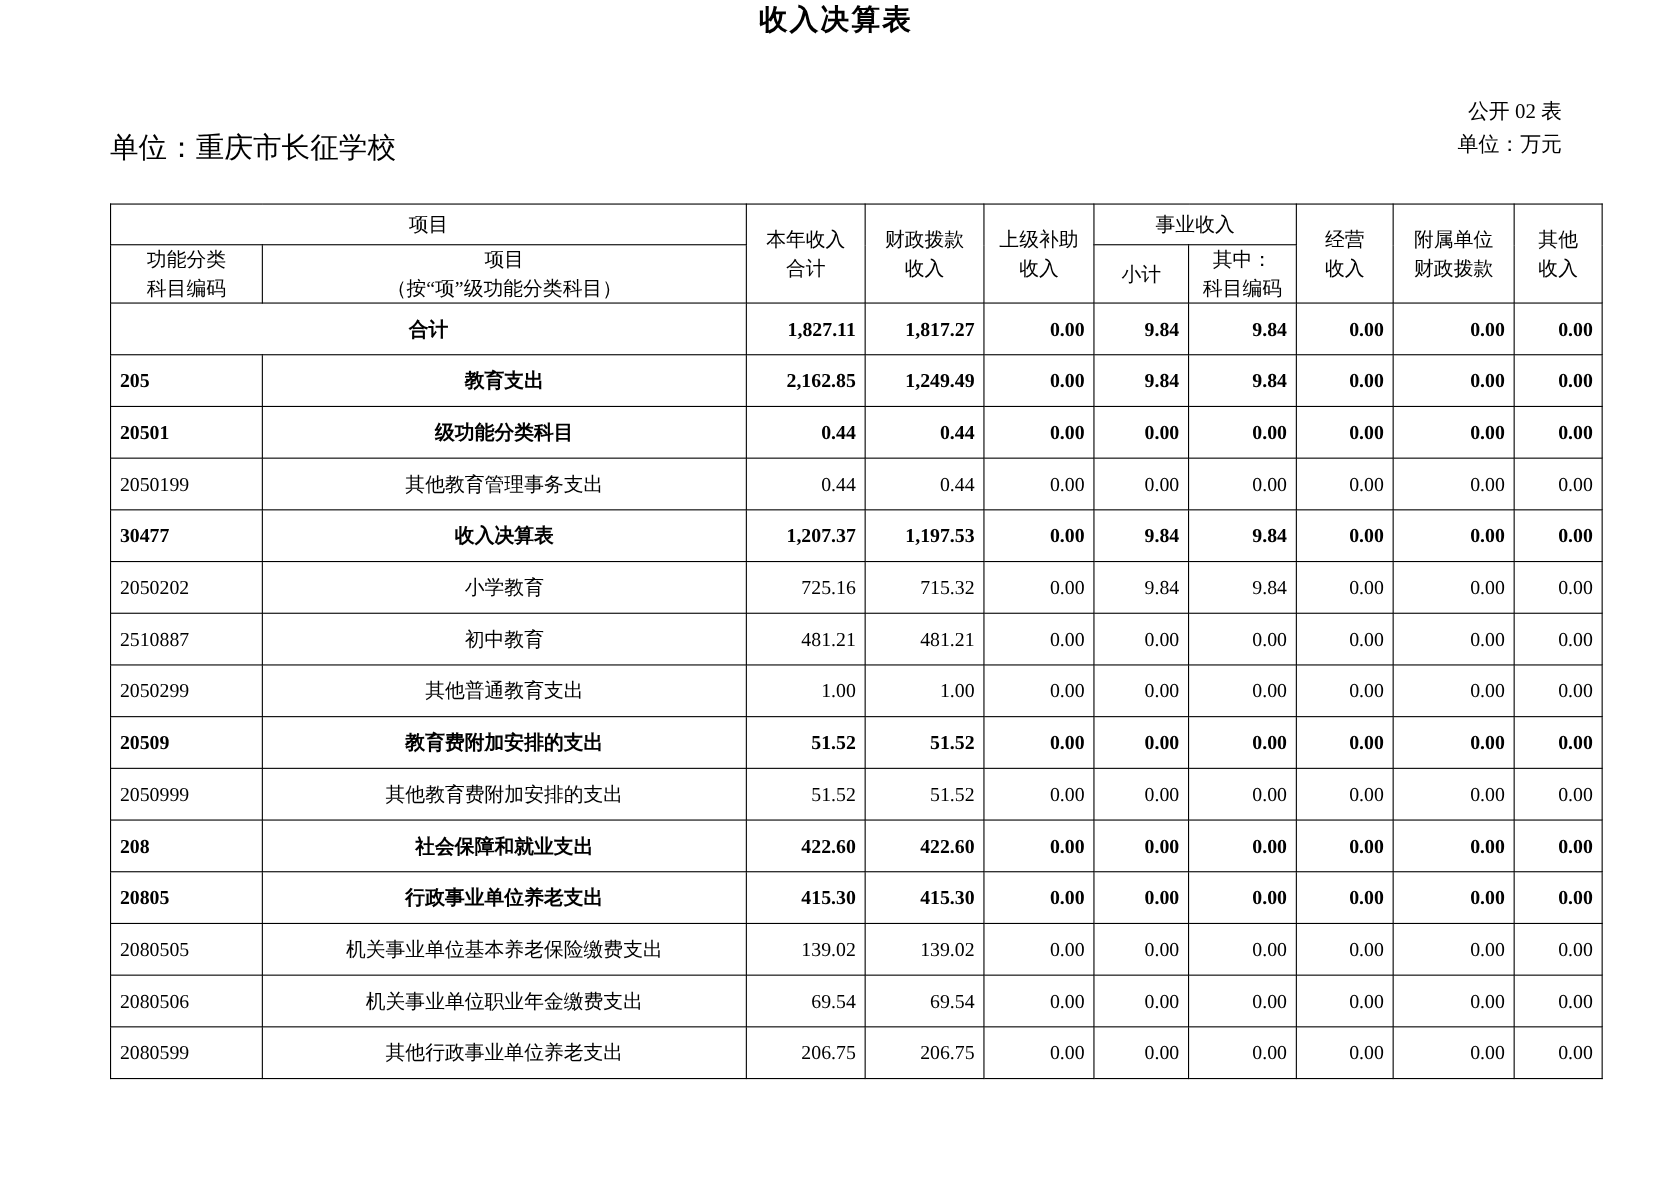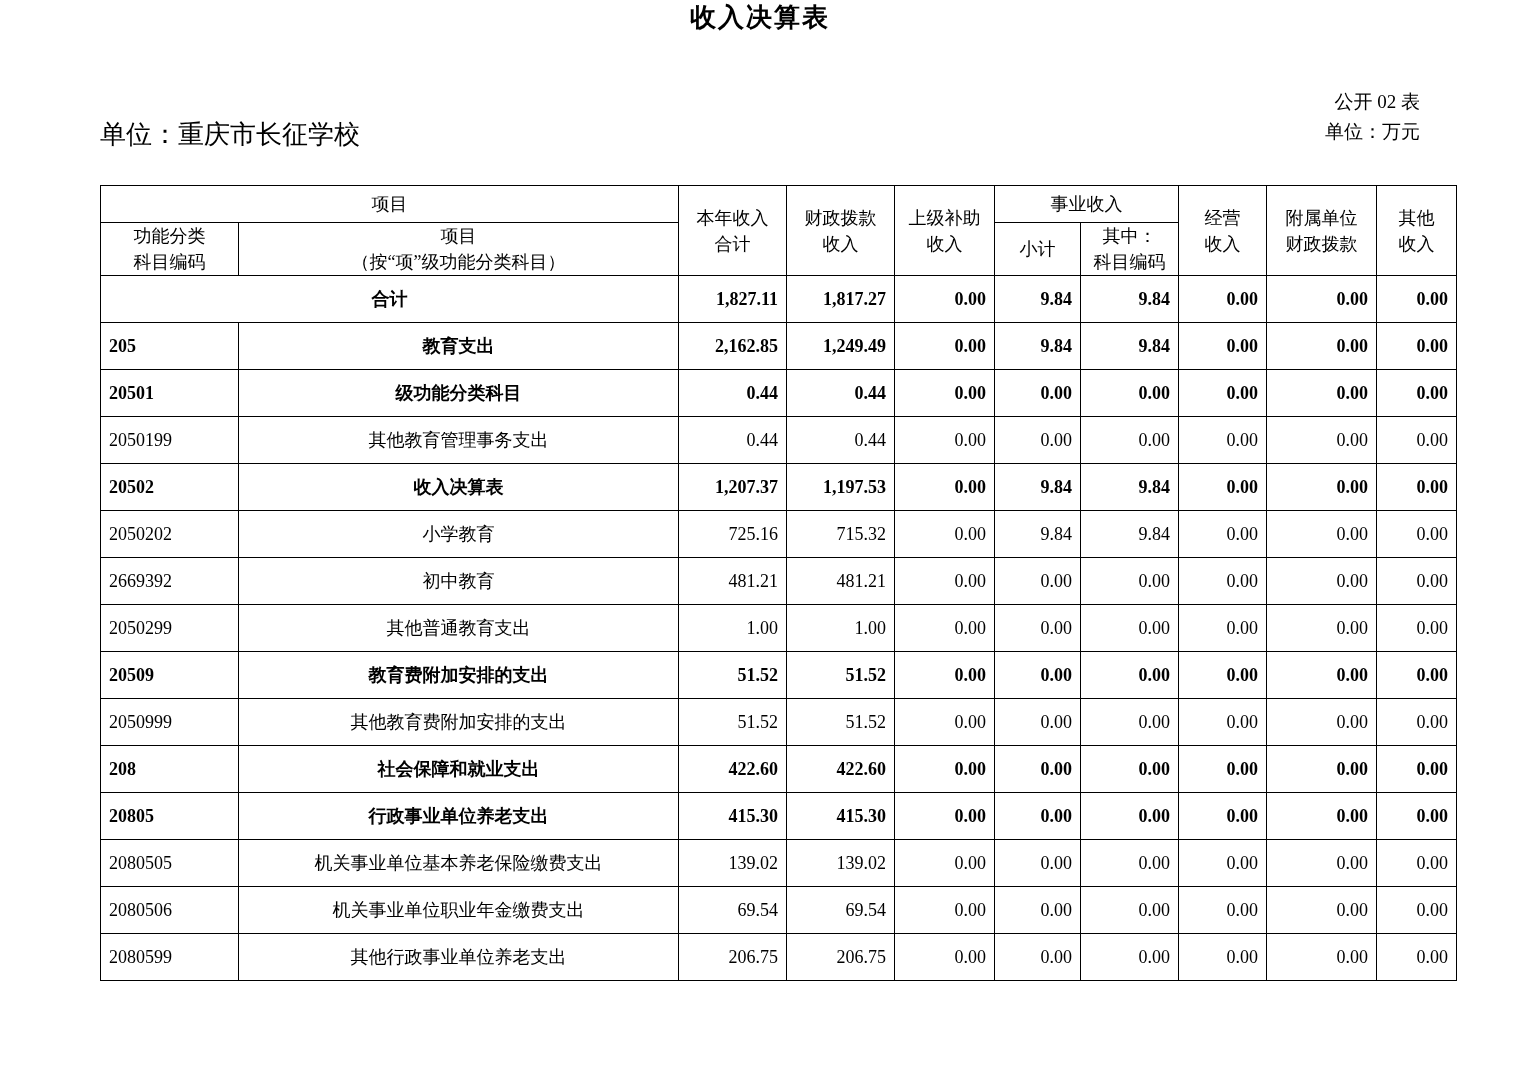--- a/index.html
+++ b/index.html
@@ -222,21 +222,21 @@
           <td class="num">0.44</td>
           <td class="num">0.00</td>
           <td class="num">0.00</td>
           <td class="num">0.00</td>
           <td class="num">0.00</td>
           <td class="num">0.00</td>
           <td class="num">0.00</td>
         </tr>
 
         <tr class="bold">
-          <td class="code">20502</td>
+          <td class="code">30477</td>
           <td class="name">收入决算表</td>
           <td class="num">1,207.37</td>
           <td class="num">1,197.53</td>
           <td class="num">0.00</td>
           <td class="num">9.84</td>
           <td class="num">9.84</td>
           <td class="num">0.00</td>
           <td class="num">0.00</td>
           <td class="num">0.00</td>
         </tr>
@@ -248,21 +248,21 @@
           <td class="num">715.32</td>
           <td class="num">0.00</td>
           <td class="num">9.84</td>
           <td class="num">9.84</td>
           <td class="num">0.00</td>
           <td class="num">0.00</td>
           <td class="num">0.00</td>
         </tr>
 
         <tr>
-          <td class="code">2669392</td>
+          <td class="code">2510887</td>
           <td class="name">初中教育</td>
           <td class="num">481.21</td>
           <td class="num">481.21</td>
           <td class="num">0.00</td>
           <td class="num">0.00</td>
           <td class="num">0.00</td>
           <td class="num">0.00</td>
           <td class="num">0.00</td>
           <td class="num">0.00</td>
         </tr>

